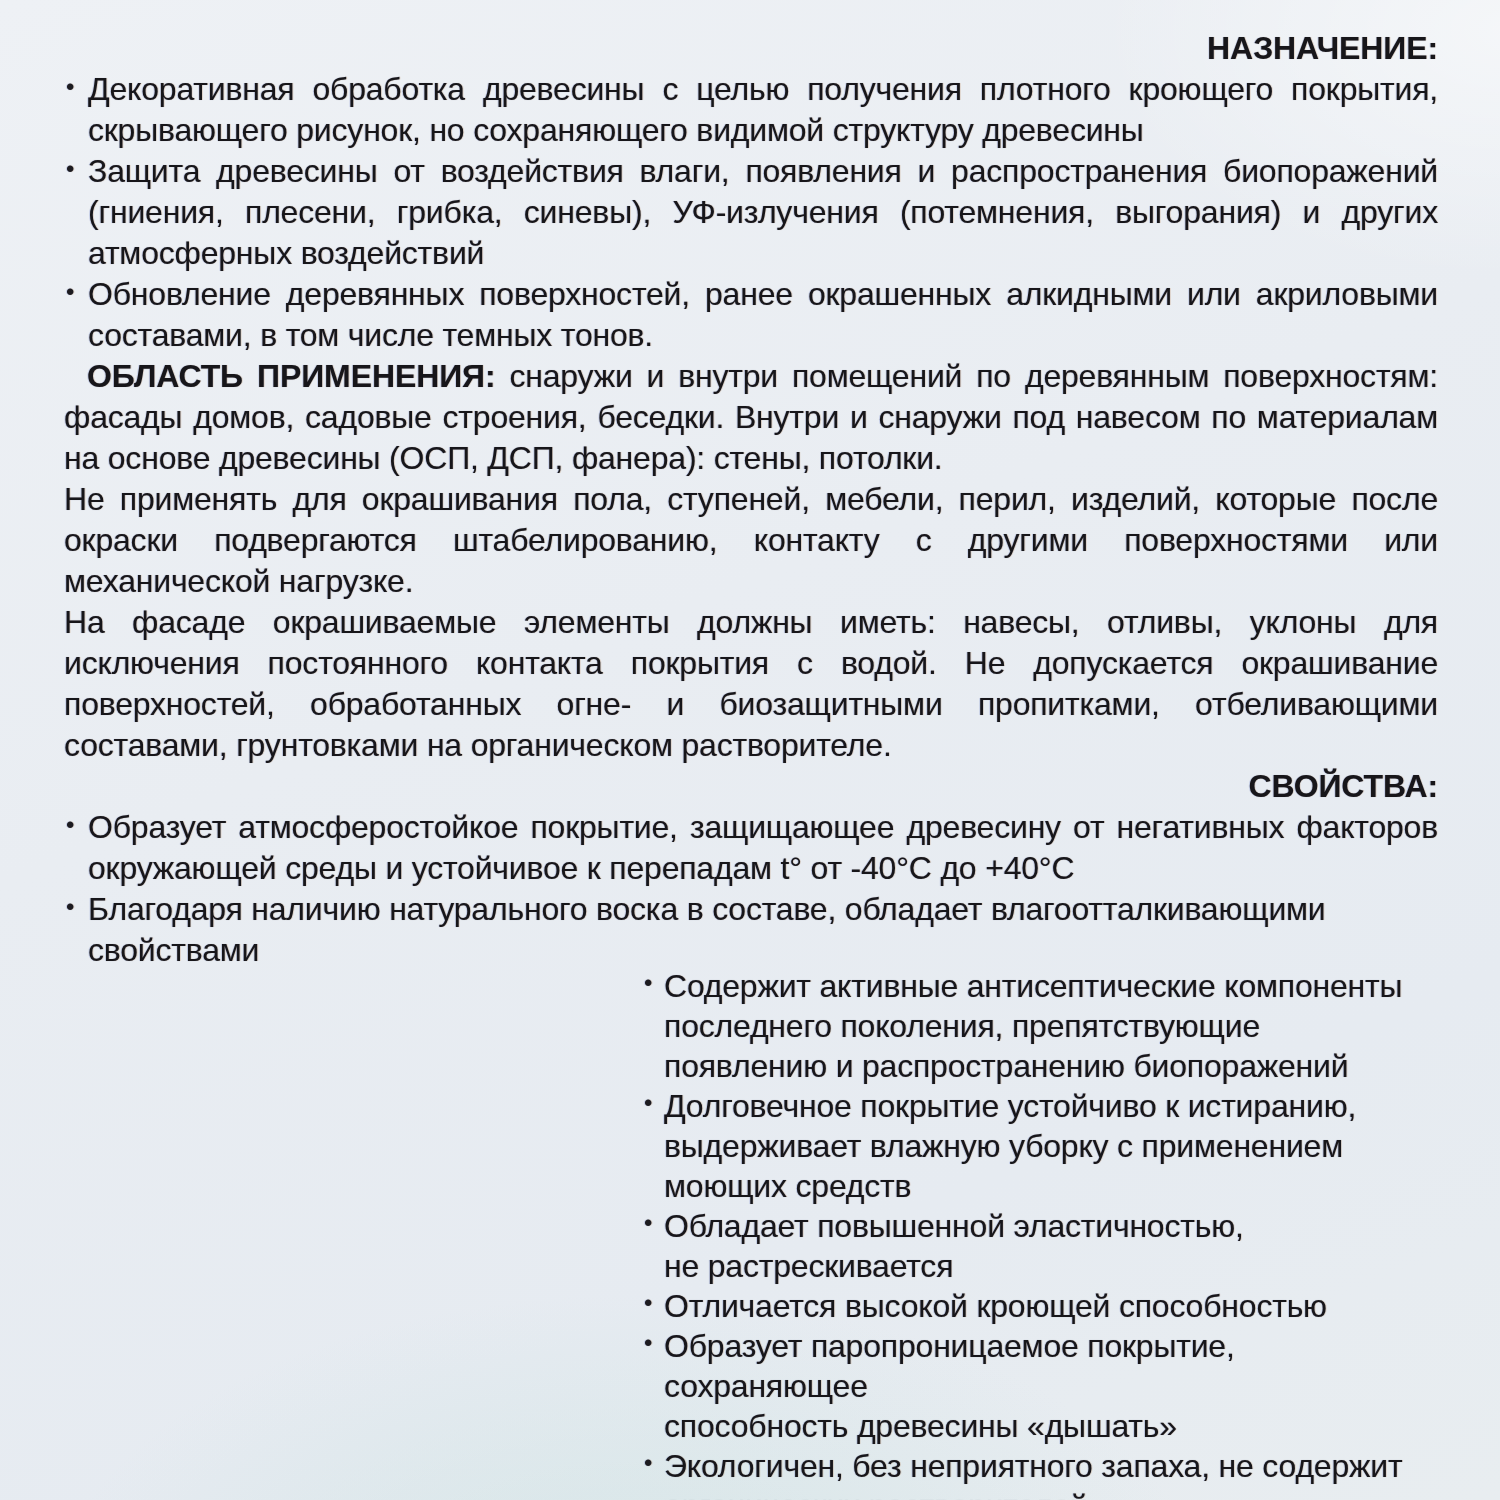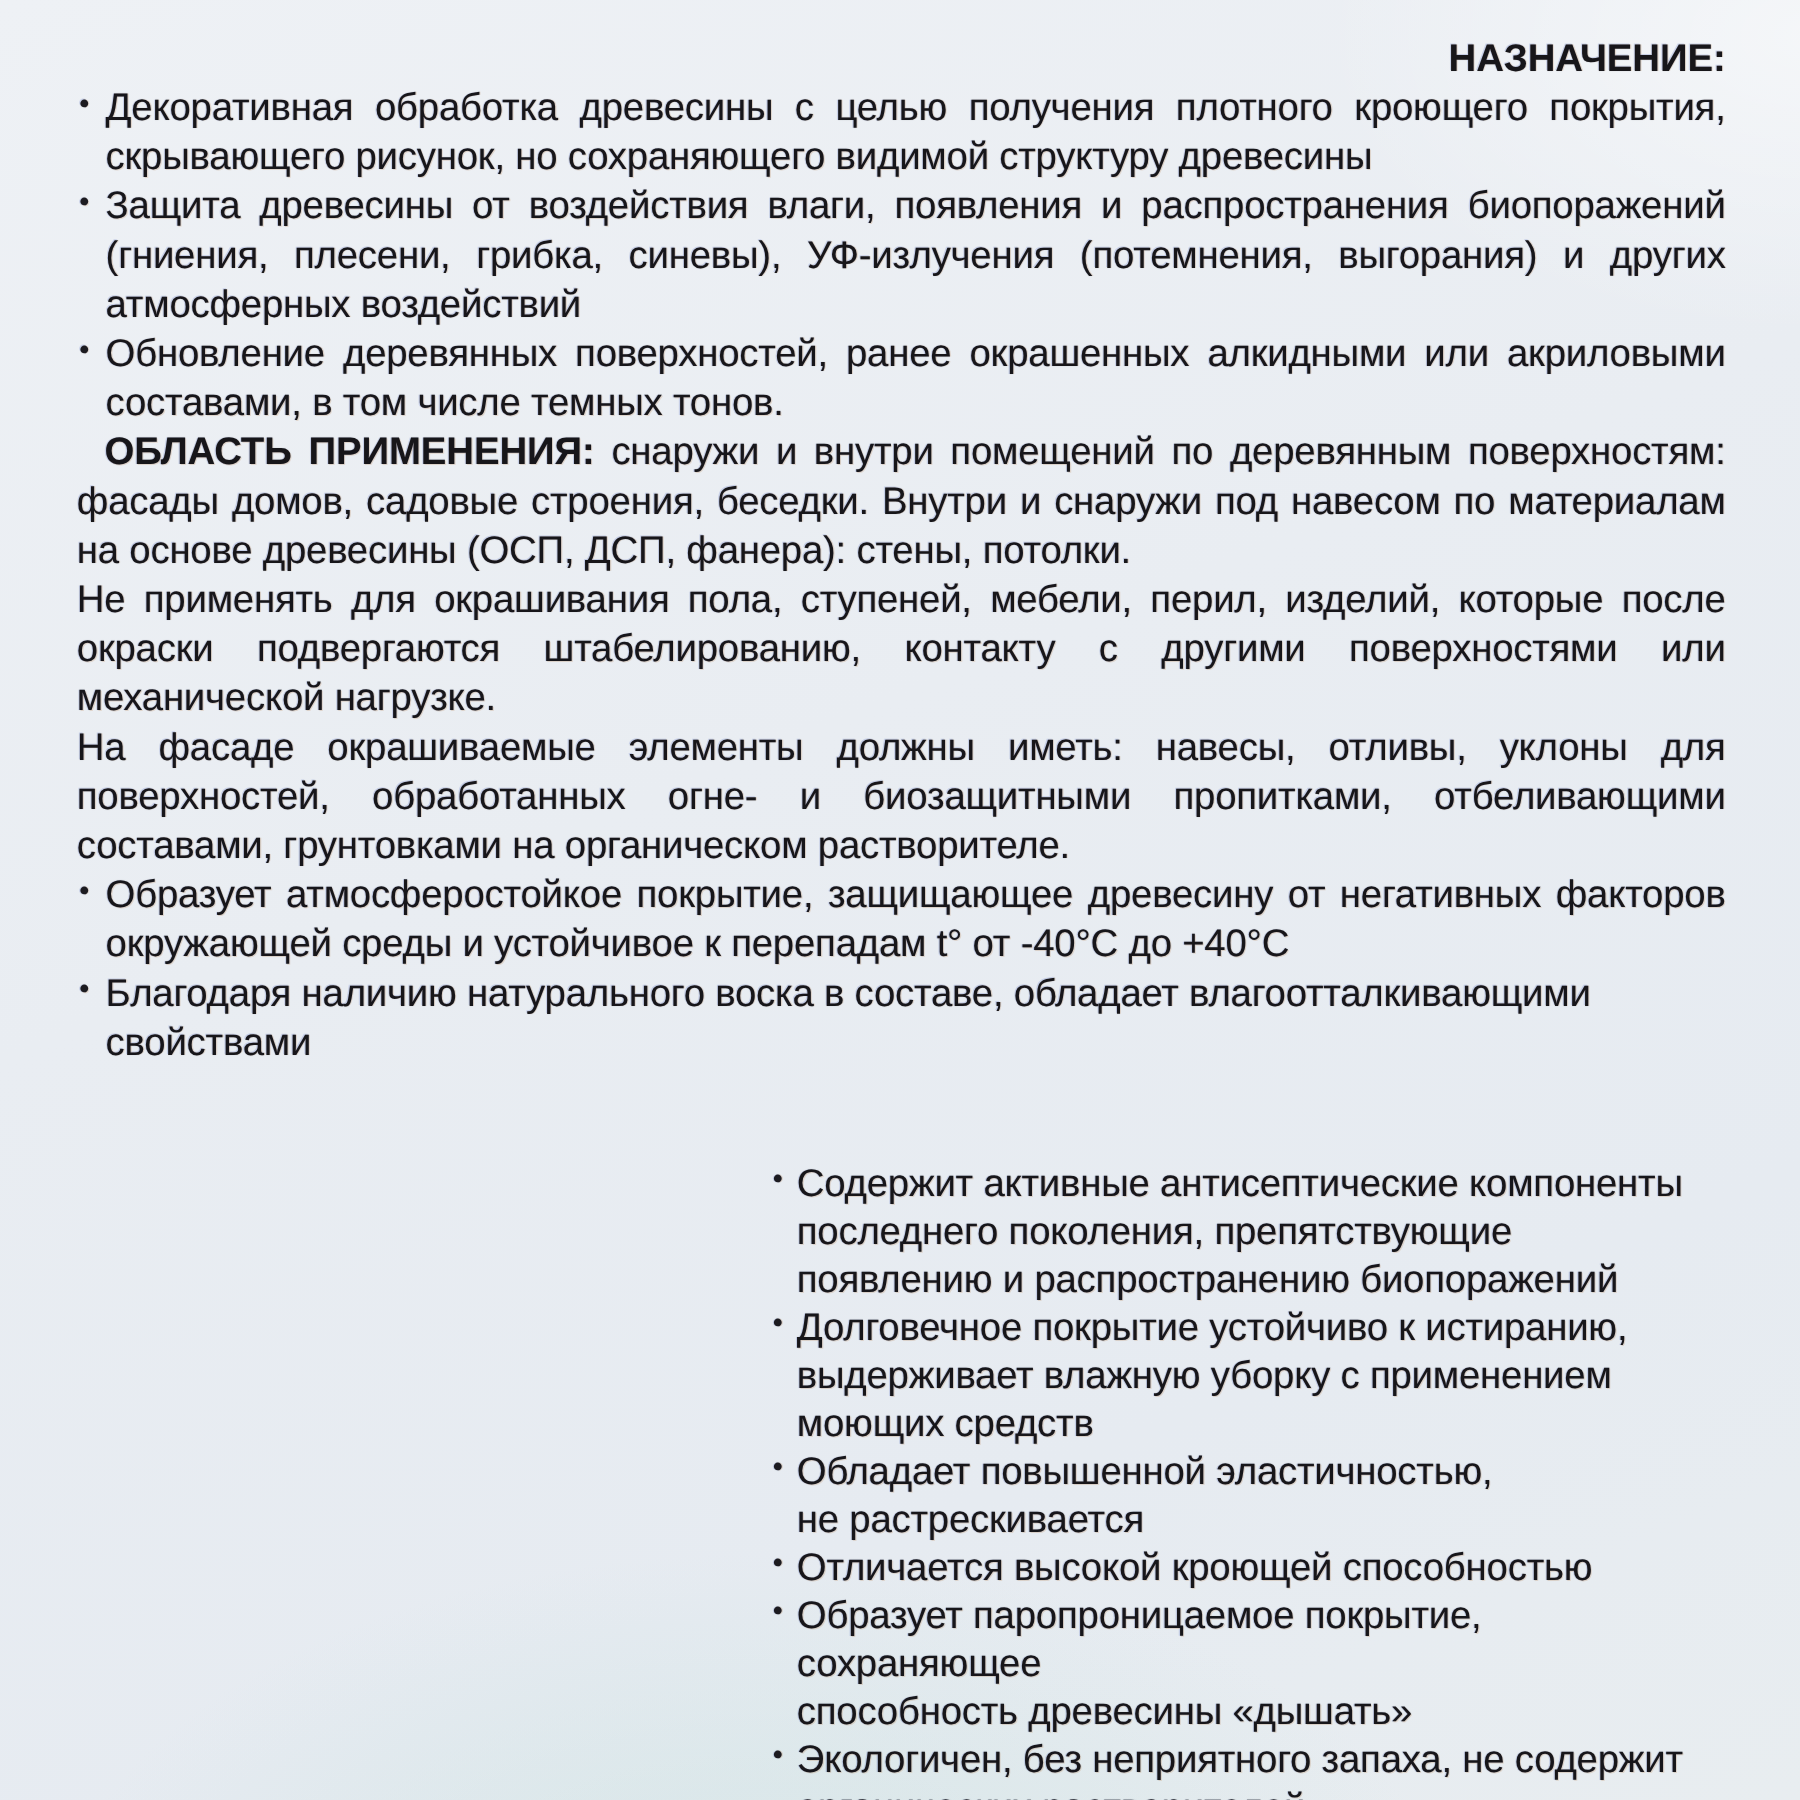--- a/index.html
+++ b/index.html
@@ -62,24 +62,26 @@
     </div>
 
     <div class="para">
       <span class="line j">Не применять для окрашивания пола, ступеней, мебели, перил, изделий, которые после</span>
       <span class="line j">окраски подвергаются штабелированию, контакту с другими поверхностями или</span>
       <span class="line">механической нагрузке.</span>
     </div>
 
     <div class="para">
       <span class="line j">На фасаде окрашиваемые элементы должны иметь: навесы, отливы, уклоны для</span>
+      <span class="line j">исключения постоянного контакта покрытия с водой. Не допускается окрашивание</span>
       <span class="line j">поверхностей, обработанных огне- и биозащитными пропитками, отбеливающими</span>
       <span class="line">составами, грунтовками на органическом растворителе.</span>
     </div>
 
+    <div class="h">СВОЙСТВА:</div>
 
     <div class="bullet">
       <span class="dot">•</span>
       <span class="line j">Образует атмосферостойкое покрытие, защищающее древесину от негативных факторов</span>
       <span class="line">окружающей среды и устойчивое к перепадам t° от -40°С до +40°С</span>
     </div>
 
     <div class="bullet">
       <span class="dot">•</span>
       <span class="line">Благодаря наличию натурального воска в составе, обладает влагоотталкивающими</span>

